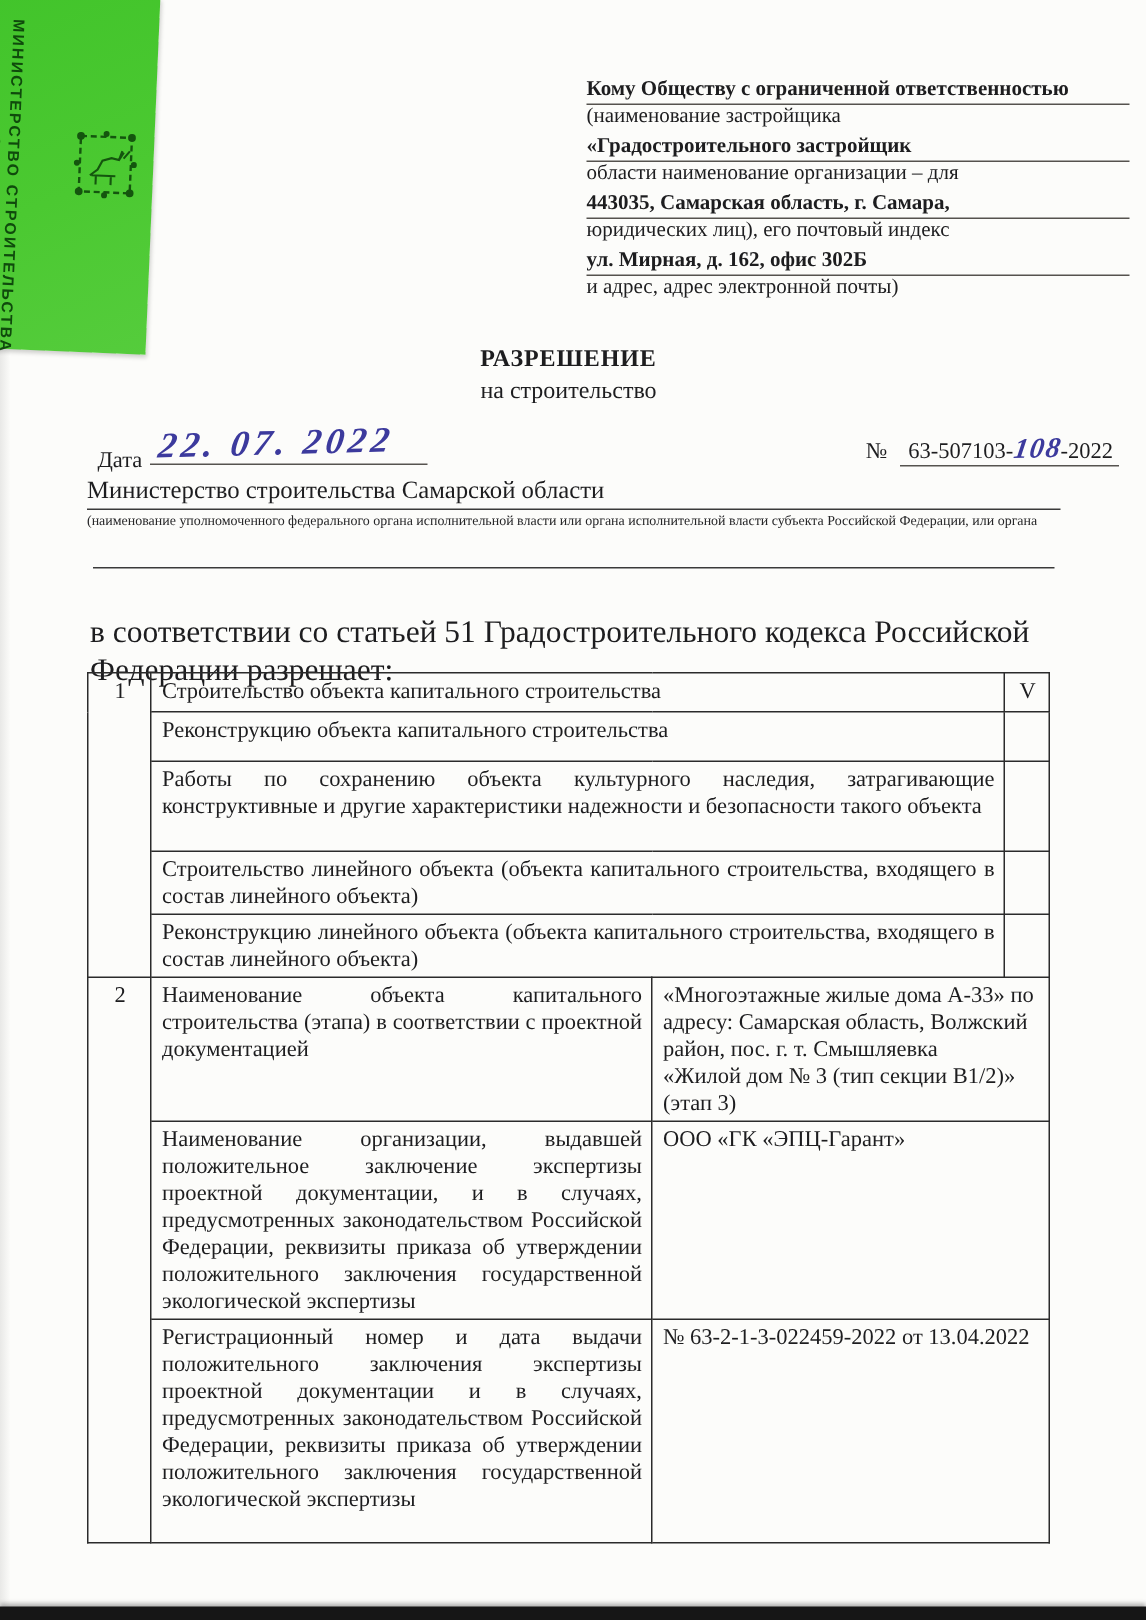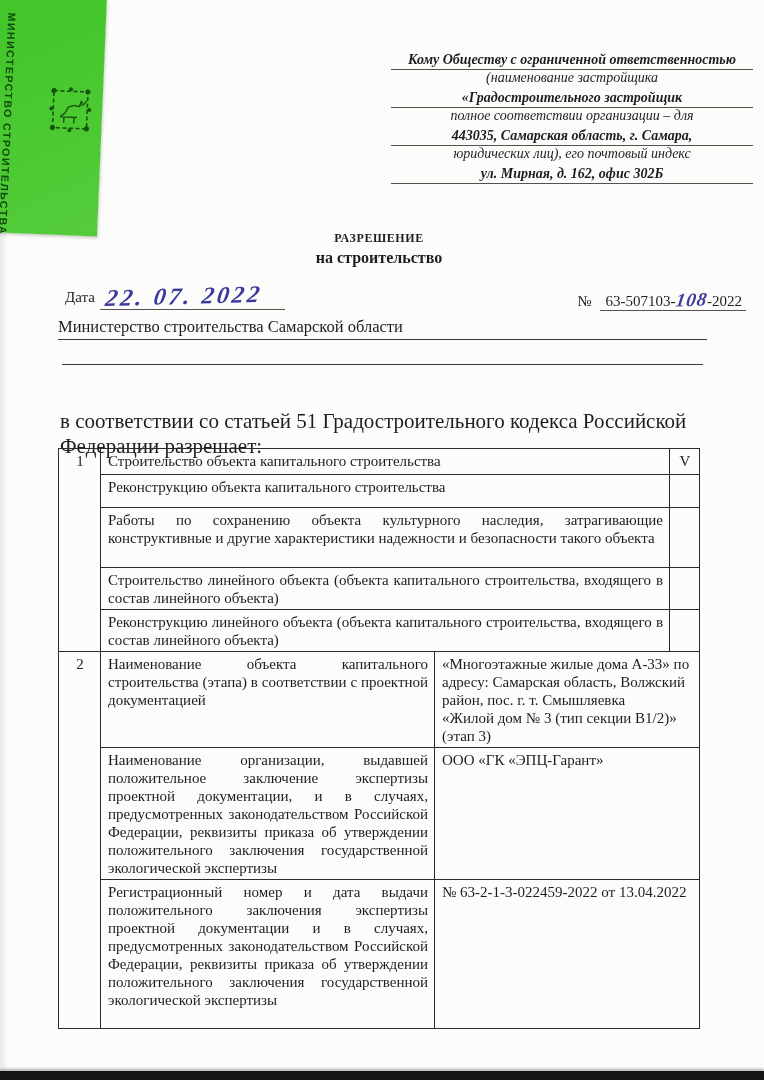--- a/index.html
+++ b/index.html
@@ -35,36 +35,35 @@
     letter-spacing: 1.5px;
     color: #0f4a0c;
     white-space: nowrap;
   }
   .stamp-col1 { left: 12px; top: 18px; }
   .stamp-col2 { left: -1px; top: 96px; }
   .stamp-emblem { position: absolute; left: 54px; top: 84px; }
   
   .addressee {
     position: absolute; left: 391px; top: 51px; width: 362px;
-    text-align: center;
-    font-style: italic;
+    text-align: left;
   }
   .addr-value {
     font-size: 14px; line-height: 17px; font-weight: bold;
     border-bottom: 1px solid #55524e; padding-bottom: 1px;
     white-space: nowrap;
   }
   .addr-caption { font-size: 14px; line-height: 13px; padding: 1px 0 5px; font-weight: normal; }
   
   .title-block { position: absolute; left: 0; right: 6px; top: 231px; text-align: center; }
-  .title-line1 { font-size: 12px; font-weight: bold; letter-spacing: 0.6px; }
-  .title-line2 { font-size: 16px; font-weight: bold; margin-top: 3px; }
+  .title-line1 { font-size: 16px; font-weight: bold; letter-spacing: 0.6px; }
+  .title-line2 { font-size: 16px; font-weight: normal; margin-top: 3px; }
   
   .date-row { position: absolute; left: 65px; right: 18px; top: 283px; height: 34px; font-size: 15px; }
-  .date-label { position: absolute; left: 0; top: 6px; }
+  .date-label { position: absolute; left: 0; top: 16px; }
   .date-hand-wrap {
     position: absolute; left: 35px; top: 0; width: 185px; height: 27px;
     border-bottom: 1px solid #56534f;
   }
   .handwriting {
     font-style: italic; font-weight: bold;
     color: #3c3a9d;
     transform: skewX(-10deg) rotate(-1.5deg);
     display: inline-block;
   }
@@ -131,41 +130,43 @@
         <circle cx="7" cy="28" r="2"></circle>
           <circle cx="45" cy="28" r="2"></circle>
       </g>
     </svg>
   </div>
 
   <div class="addressee">
     <div class="addr-value">Кому Обществу с ограниченной ответственностью</div>
     <div class="addr-caption">(наименование застройщика</div>
     <div class="addr-value">«Градостроительного застройщик</div>
-    <div class="addr-caption">полное соответствии организации – для</div>
+    <div class="addr-caption">области наименование организации – для</div>
     <div class="addr-value">443035, Самарская область, г. Самара,</div>
     <div class="addr-caption">юридических лиц), его почтовый индекс</div>
     <div class="addr-value">ул. Мирная, д. 162, офис 302Б</div>
+    <div class="addr-caption">и адрес, адрес электронной почты)</div>
   </div>
 
   <div class="title-block">
     <div class="title-line1">РАЗРЕШЕНИЕ</div>
     <div class="title-line2">на строительство</div>
   </div>
 
   <div class="date-row">
     <span class="date-label">Дата</span>
     <span class="date-hand-wrap"><span class="handwriting date-hand">22. 07. 2022</span></span>
     <span class="num-group">
       <span class="num-label">№</span><span class="num-value"><span>63-507103-</span><span class="handwriting num-hand">108</span><span>-2022</span></span>
     </span>
   </div>
 
   <div class="authority">
     <div class="auth-name">Министерство строительства Самарской области</div>
+    <div class="auth-caption">(наименование уполномоченного федерального органа исполнительной власти или органа исполнительной власти субъекта Российской Федерации, или органа</div>
     <div class="auth-rule"></div>
   </div>
 
   <div class="intro">в соответствии со статьей 51 Градостроительного кодекса Российской Федерации разрешает:</div>
 
   <table class="permit">
     <colgroup>
         <col style="width:42px">
         <col style="width:334px">
         <col style="width:235px">

